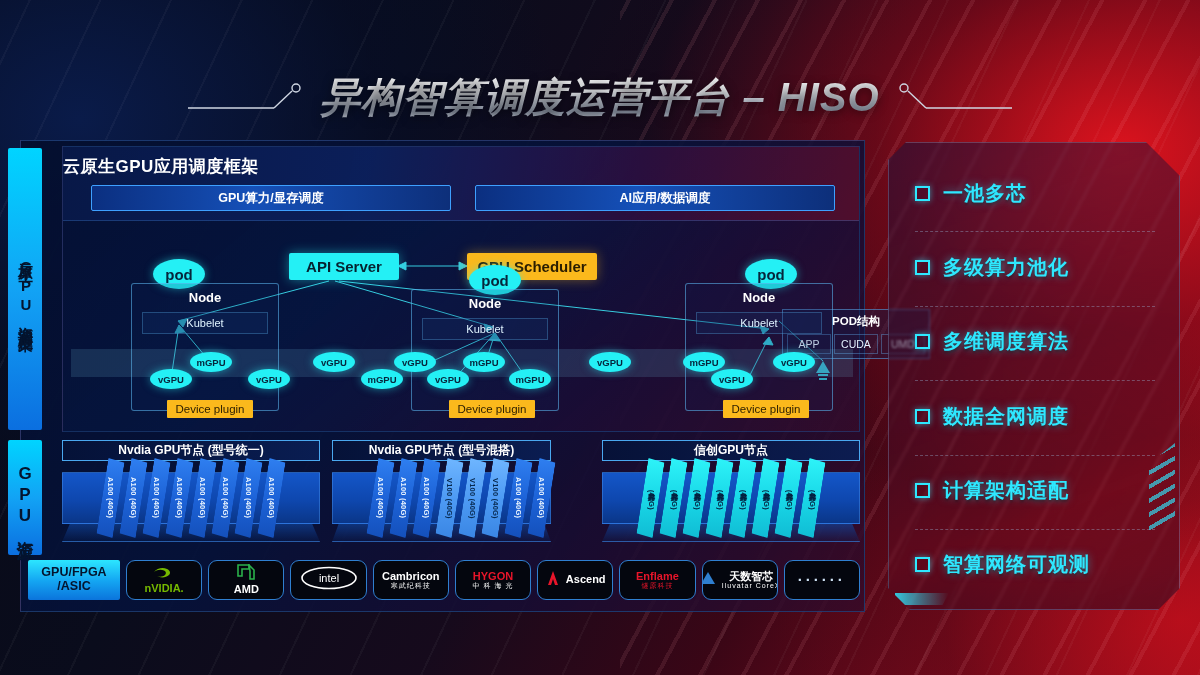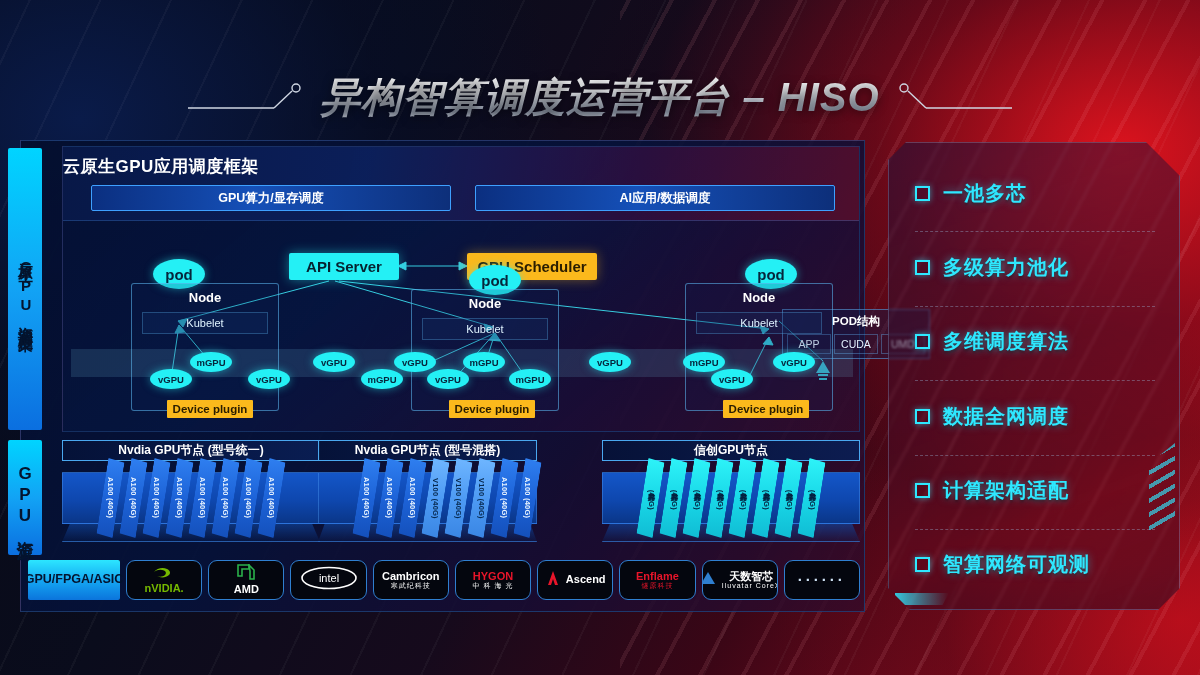--- a/index.html
+++ b/index.html
@@ -158,21 +158,21 @@
     box-shadow: 0 0 12px rgba(36,240,245,0.45);
   }
   #gpu-scheduler {
     background: #fbb91c; color: #2a1d00;
     font-size: 15px;
     box-shadow: 0 0 12px rgba(251,185,28,0.40);
   }
   .device-plugin {
     position: absolute; height: 18px;
     background: #fbb91c; color: #2a1d00;
-    font-size: 11.5px; font-weight: 700;
+    font-size: 11.5px; font-weight: 400;
     display: flex; align-items: center; justify-content: center;
     border-radius: 1px; z-index: 3;
     white-space: nowrap;
   }
 
   .pod-struct {
     position: absolute; left: 719px; top: 88px; width: 148px; height: 50px;
     border: 1px solid rgba(96,170,235,0.55);
     border-radius: 0;
     background: rgba(14,28,74,0.40);
@@ -241,21 +241,21 @@
 
   
   .vendor-row {
     position: absolute; left: 28px; top: 560px; width: 832px; height: 40px;
     display: flex; gap: 6px; align-items: stretch; z-index: 6;
   }
   .vendor-tag {
     width: 92px;
     background: linear-gradient(180deg, #2ce6ff 0%, #14a6f2 52%, #0b74dc 100%);
     color: #04142e; font-size: 12.5px; font-weight: 700;
-    display: flex; align-items: center; justify-content: center;
+    display: flex; flex-direction: column; align-items: center; justify-content: center;
     line-height: 1.1; border-radius: 2px;
   }
   .vendor-cell {
     flex: 1;
     border: 1px solid #2f7fd0;
     background: #04060e;
     display: flex; align-items: center; justify-content: center; gap: 5px;
     border-radius: 9px;
     overflow: hidden;
   }
@@ -475,21 +475,21 @@
           </div>
           <div class="gpu-card blue" style="left: 178px;">
             <span class="gpu-card-label">A100 (40G)</span>
           </div>
           <div class="gpu-card blue" style="left: 201px;">
             <span class="gpu-card-label">A100 (40G)</span>
           </div>
         </div>
     </div>
 
-    <div class="gpu-group" id="gpu-group-1" style="left:256px; width:219px;">
+    <div class="gpu-group" id="gpu-group-1" style="left:270px; width:219px;">
       <div class="gpu-group-title">Nvdia GPU节点 (型号混搭)</div>
       <div class="gpu-shelf"></div>
       <div class="gpu-shelf-base"></div>
       <div class="gpu-cards">
           <div class="gpu-card blue" style="left: 40px;">
             <span class="gpu-card-label">A100 (40G)</span>
           </div>
           <div class="gpu-card blue" style="left: 63px;">
             <span class="gpu-card-label">A100 (40G)</span>
           </div>

